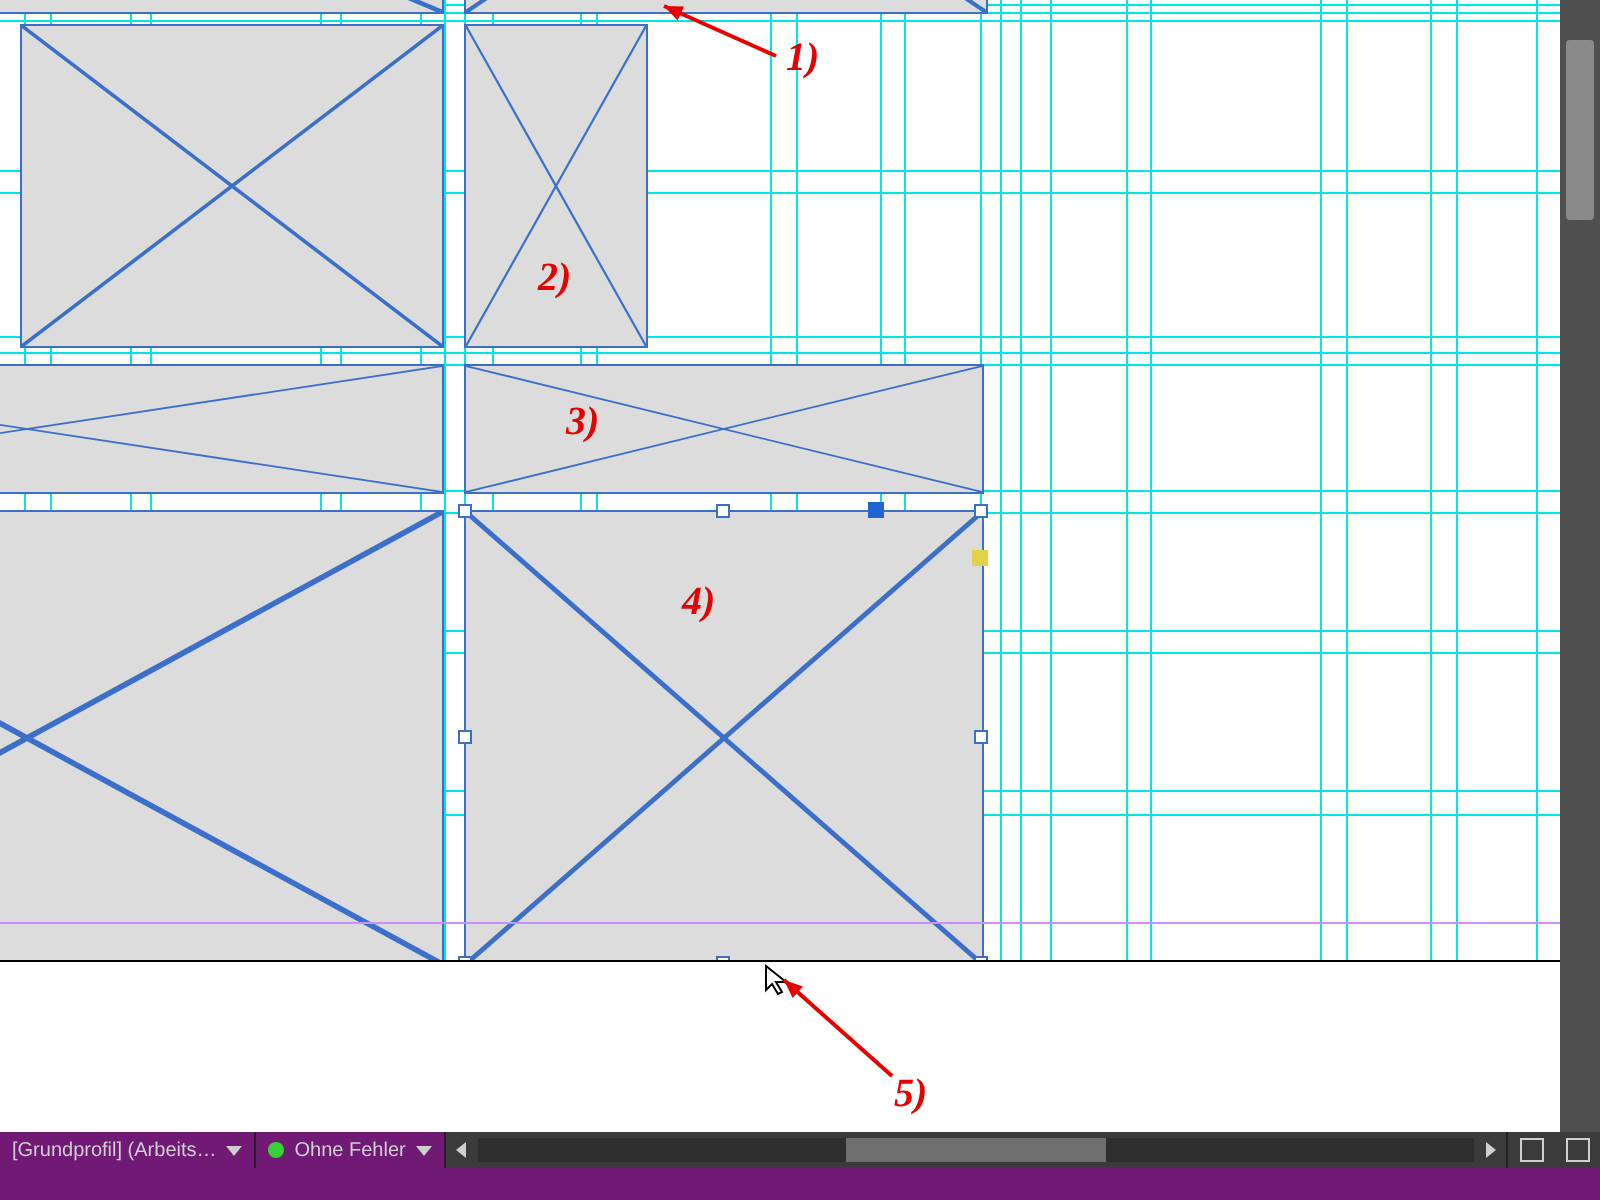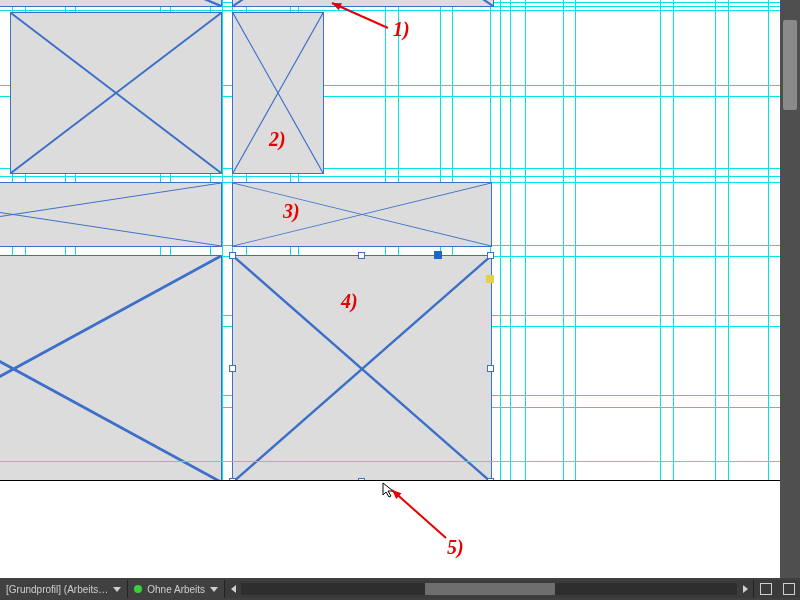--- a/index.html
+++ b/index.html
@@ -25,21 +25,21 @@
   .cursor{position:absolute;width:14px;height:16px;pointer-events:none}
   
   .annot{position:absolute;color:#e80000;font-weight:bold;font-size:20px;font-family:"Times New Roman",serif;font-style:italic}
   .arrow{position:absolute}
   .arrow line{stroke:#e80000;stroke-width:2}
   .arrow polygon{fill:#e80000}
   
   .vscroll{position:absolute;right:0;top:0;width:20px;height:582px;background:#4f4f4f}
   .vscroll .thumb{position:absolute;left:3px;width:14px;background:#8a8a8a;border-radius:2px}
   
-  .statusbar{position:absolute;left:0;right:0;bottom:0;height:22px;background:#404040;color:#cfcfcf;font-size:10px;display:flex;align-items:center}
+  .statusbar{position:absolute;left:0;right:0;bottom:0;height:34px;background:#701a75;color:#cfcfcf;font-size:10px;display:flex;align-items:flex-start}
   .sb-item{display:flex;align-items:center;height:18px;padding:0 6px;border-right:1px solid #222}
   .sb-caret{width:0;height:0;border-left:4px solid transparent;border-right:4px solid transparent;border-top:5px solid #cfcfcf;margin-left:5px}
   .sb-dot{width:8px;height:8px;border-radius:4px;background:#38d238;margin-right:5px}
   .hscroll{flex:1;background:#3b3b3b;position:relative;height:18px}
   .hscroll .btn{position:absolute;top:0;width:16px;height:18px;background:#3b3b3b;color:#cfcfcf;display:flex;align-items:center;justify-content:center}
   .hscroll .track{position:absolute;left:16px;right:16px;top:3px;height:12px;background:#2e2e2e}
   .hscroll .thumb{position:absolute;left:200px;width:130px;top:3px;height:12px;background:#6e6e6e}
   .corner{width:46px;height:18px;background:#3b3b3b;border-left:1px solid #222;display:flex;align-items:center;justify-content:space-around}
   .corner span{width:10px;height:10px;border:1px solid #cfcfcf;display:inline-block}
   .tri{width:0;height:0;border-left:5px solid #cfcfcf;border-top:4px solid transparent;border-bottom:4px solid transparent}
@@ -174,21 +174,21 @@
     <div class="thumb" style="top:20px;height:90px"></div>
   </div>
 
   <div class="statusbar">
     <div class="sb-item">
       <span>[Grundprofil] (Arbeits…</span>
       <span class="sb-caret"></span>
     </div>
     <div class="sb-item">
       <span class="sb-dot"></span>
-      <span>Ohne Arbeits</span>
+      <span>Ohne Fehler</span>
       <span class="sb-caret"></span>
     </div>
     <div class="hscroll">
       <div class="btn" style="left:0">
           <span class="tri l"></span>
         </div>
       <div class="track"></div>
       <div class="thumb"></div>
       <div class="btn" style="right:0">
           <span class="tri"></span>

